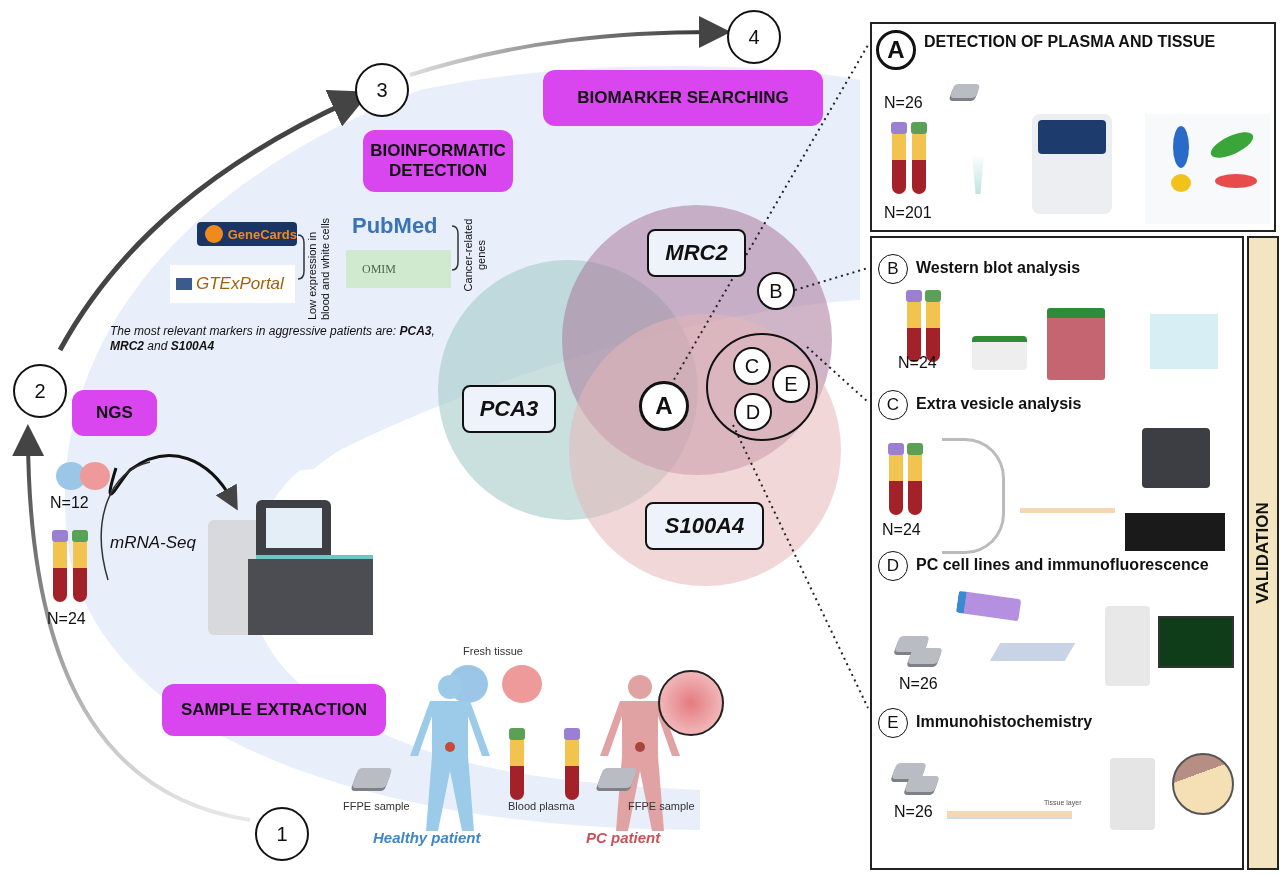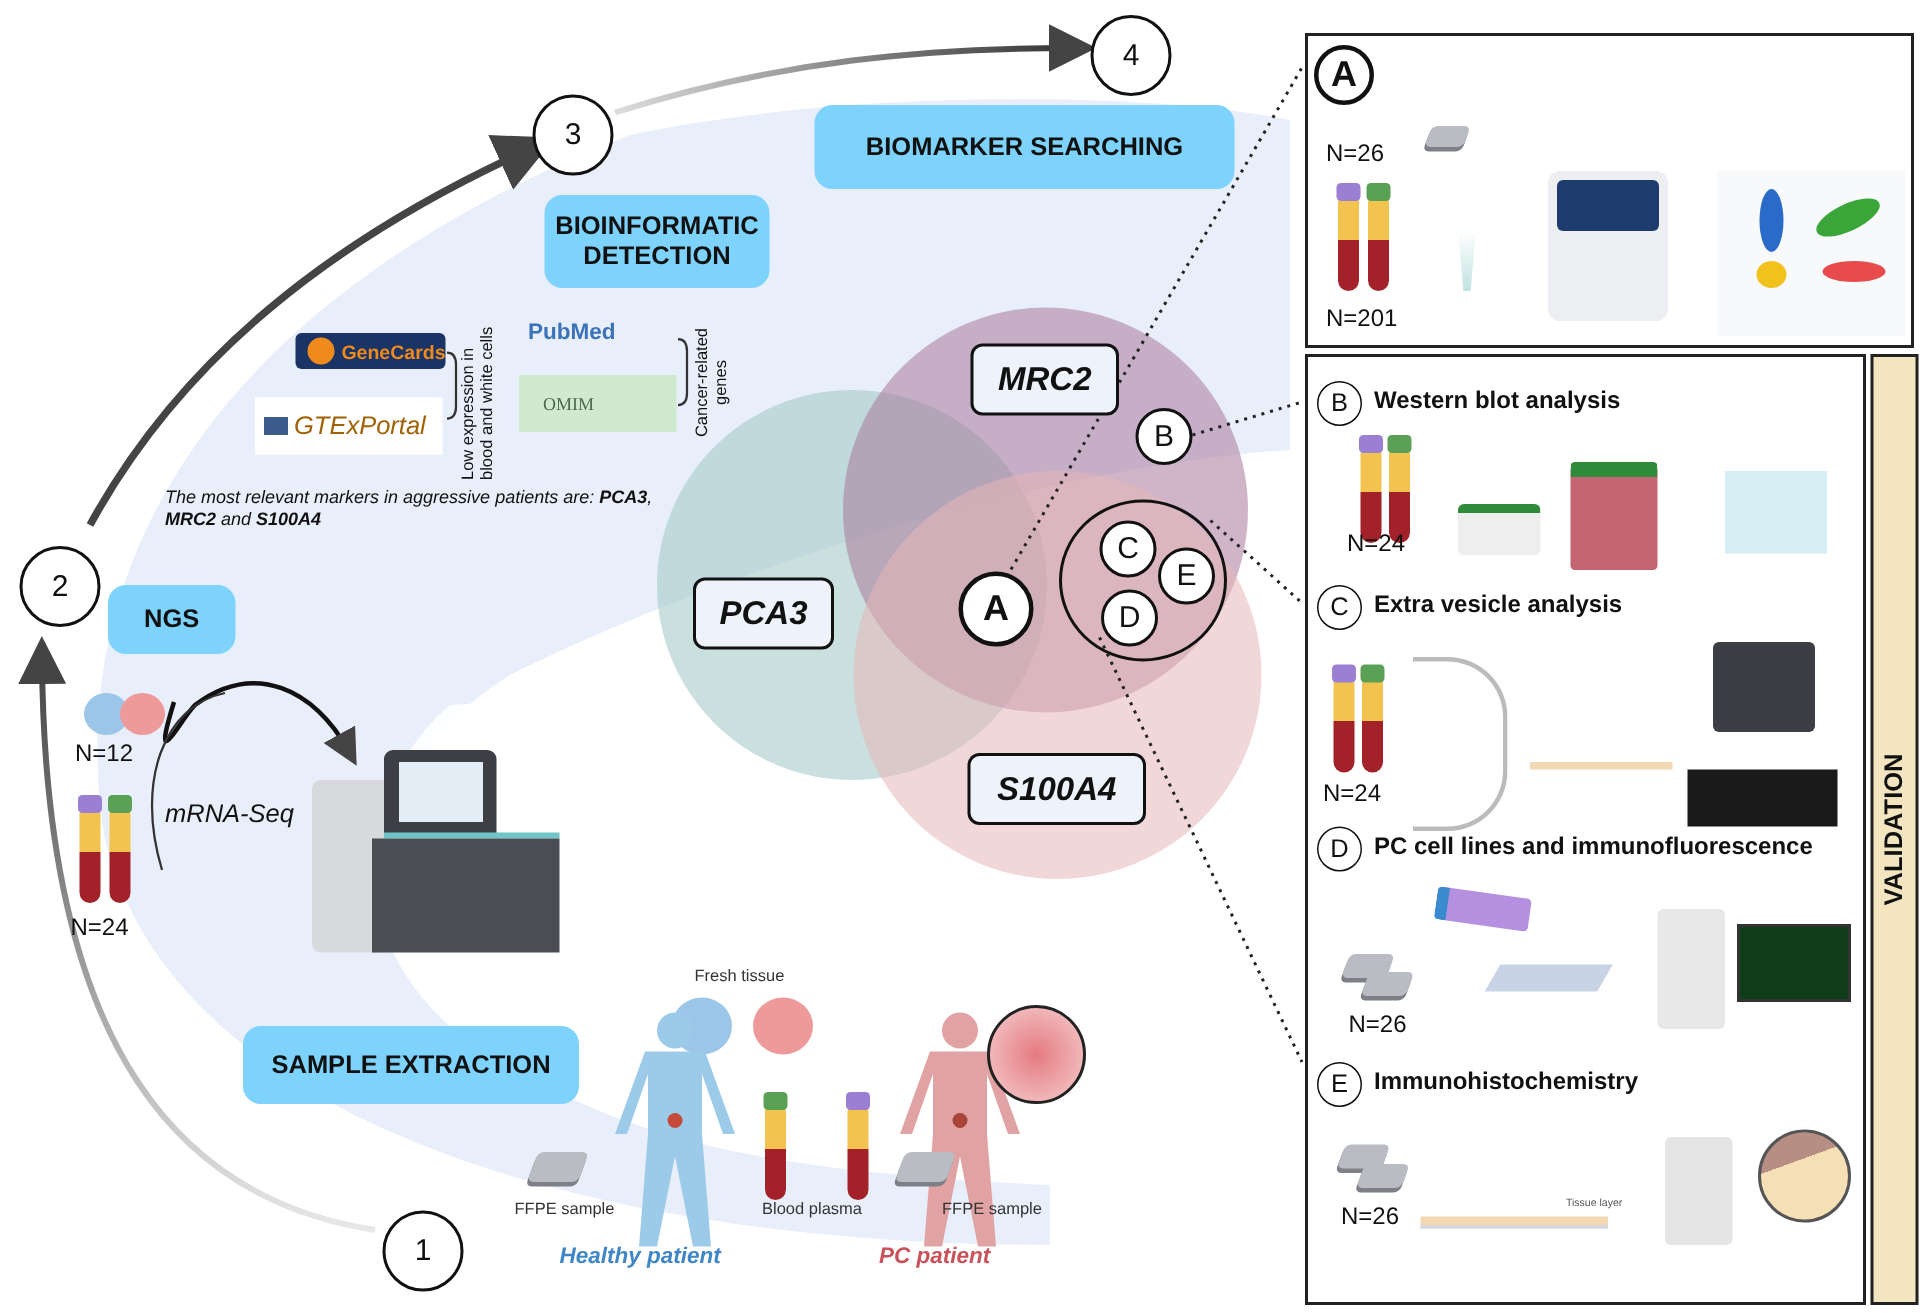--- a/index.html
+++ b/index.html
@@ -1,19 +1,19 @@
 <!DOCTYPE html>
 <html><head>
 <meta charset="utf-8">
 <style>
   html, body { margin:0; padding:0; background:#fff; }
   body { width:1280px; height:875px; position:relative; overflow:hidden; font-family:"Liberation Sans", sans-serif; color:#111; }
   .abs { position:absolute; }
   .bg-svg { position:absolute; left:0; top:0; width:1280px; height:875px; }
-  .stage-label { position:absolute; background:#7dd3fc; border-radius:12px; font-weight:700; font-size:17px; color:#111; display:flex; align-items:center; justify-content:center; text-align:center; line-height:1.2; }
+  .stage-label { position:absolute; background:#d946ef; border-radius:12px; font-weight:700; font-size:17px; color:#111; display:flex; align-items:center; justify-content:center; text-align:center; line-height:1.2; }
   .step-circle { position:absolute; width:50px; height:50px; border:2px solid #111; border-radius:50%; background:#fff; display:flex; align-items:center; justify-content:center; font-size:20px; }
   .n-label { position:absolute; font-size:16px; color:#111; }
   .gene-box { position:absolute; background:#eef2fb; border:2px solid #111; border-radius:8px; font-weight:700; font-style:italic; font-size:22px; display:flex; align-items:center; justify-content:center; }
   .letter-circle { position:absolute; border:2px solid #111; border-radius:50%; background:#fff; display:flex; align-items:center; justify-content:center; font-size:20px; }
   .panel { position:absolute; border:2px solid #222; background:#fff; }
   .panel-title { position:absolute; font-weight:700; font-size:16px; }
   .panel-letter { position:absolute; width:28px; height:28px; border:1.5px solid #111; border-radius:50%; display:flex; align-items:center; justify-content:center; font-size:17px; background:#fff; }
   .validation-bar { position:absolute; left:1247px; top:236px; width:28px; height:630px; background:#f2e5bf; border:2px solid #222; }
   .validation-text { position:absolute; left:50%; top:50%; transform:translate(-50%,-50%) rotate(-90deg); font-weight:700; font-size:17px; white-space:nowrap; }
   .tube { position:absolute; width:14px; height:62px; border-radius:3px 3px 7px 7px; background:linear-gradient(#f2c44f 0 45%, #a3222a 45%); }
@@ -91,21 +91,21 @@
 </div>
 <div class="abs" style="left:170px;top:265px;width:125px;height:38px;background:#fff;display:flex;align-items:center;padding-left:6px;box-sizing:border-box;">
   <span style="width:16px;height:12px;background:#3a5b8c;display:inline-block;margin-right:4px;"></span>
   <span style="color:#a16207;font-size:17px;font-style:italic;">GTExPortal</span>
 </div>
 <div class="abs" style="left:282px;top:250px;width:60px;height:20px;transform:rotate(-90deg);transform-origin:left top;">
 </div>
 <div class="abs" style="left:306px;top:320px;width:110px;transform:rotate(-90deg);transform-origin:left top;font-size:11px;line-height:1.15;">
   <span>Low expression in blood and white cells</span>
 </div>
-<div class="abs" style="left:352px;top:213px;font-size:15px;font-weight:700;color:#3b73b9;">
+<div class="abs" style="left:352px;top:213px;font-size:22px;font-weight:700;color:#3b73b9;">
   <span>PubMed</span>
 </div>
 <div class="abs" style="left:346px;top:250px;width:105px;height:38px;background:#cfeacf;display:flex;align-items:center;padding-left:16px;box-sizing:border-box;">
   <span style="font-family:'Liberation Serif',serif;color:#4d6a4d;font-size:12px;">OMIM</span>
 </div>
 <div class="abs" style="left:462px;top:300px;width:90px;transform:rotate(-90deg);transform-origin:left top;font-size:11px;line-height:1.15;text-align:center;">
   <span>Cancer-related genes</span>
 </div>
 
 <div class="italic-note" style="left:110px;top:324px;width:340px;">
@@ -178,20 +178,21 @@
   </div>
 <div class="letter-circle" style="left:772px;top:365px;width:34px;height:34px;">
     <span>E</span>
   </div>
 
 <div class="panel" style="left:870px;top:22px;width:402px;height:206px;">
   <div class="panel-letter" style="left:4px;top:6px;width:34px;height:34px;font-weight:700;font-size:24px;border-width:3px;">
       <span>A</span>
     </div>
   <div class="panel-title" style="left:52px;top:8px;line-height:1.25;">
+    <div>DETECTION OF PLASMA AND TISSUE</div>
   </div>
   <div class="n-label" style="left:12px;top:70px;">N=26</div>
   <div class="slide-block" style="left:80px;top:60px;width:26px;height:14px;"></div>
   <div class="tube" style="left:20px;top:108px;">
       <div class="cap" style="background:#9b7fd3;"></div>
     </div>
   <div class="tube" style="left:40px;top:108px;">
       <div class="cap" style="background:#5aa155;"></div>
     </div>
   <div class="n-label" style="left:12px;top:180px;">N=201</div>

